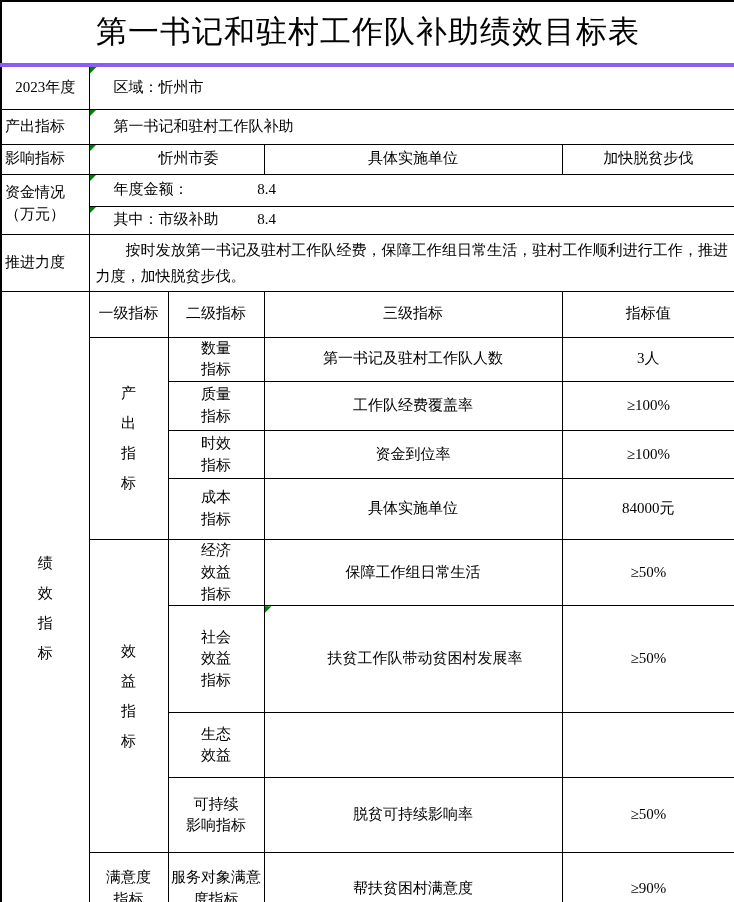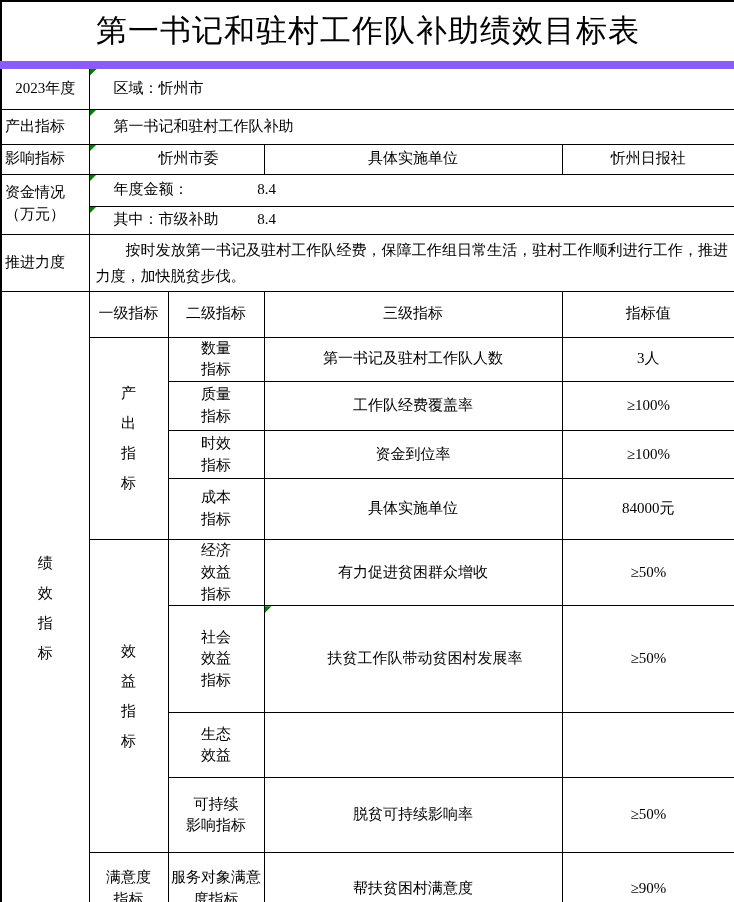--- a/index.html
+++ b/index.html
@@ -1,21 +1,21 @@
 <!DOCTYPE html>
 <html><head>
 <meta charset="utf-8">
 <style>
   html,body{margin:0;padding:0;background:#ffffff;}
   body{width:734px;font-family:"Liberation Serif", serif;color:#000;}
   table{border-collapse:collapse;table-layout:fixed;width:734px;height:902px;
         border:2px solid #000;background:#fff;}
   td{border:1px solid #000;font-size:15px;line-height:1.45;vertical-align:middle;
      overflow:hidden;padding:0;}
-  .r-title td{border-bottom:8px solid #8b5cf6;}
+  .r-title td{border-bottom:4px solid #8b5cf6;}
   .title{font-size:31px;text-align:center;letter-spacing:1px;font-weight:normal;}
   .c{text-align:center;font-family:Liberation Serif, serif;}
   .l{text-align:left;padding-left:3px;}
   .pad{padding-left:18px;}
   .pre{white-space:pre-line;}
   .fund{padding-left:24px;}
   .fund-label{display:inline-block;min-width:140px;}
   .goal{text-align:justify;padding:2px 6px 2px 6px;line-height:26px;text-indent:2em;font-family:Liberation Serif, serif;}
   .vert{text-align:center;}
   .vert span{display:inline-block;width:1em;word-break:break-all;line-height:2;
@@ -57,21 +57,21 @@
     </td>
   </tr>
 
   <tr style="height:30px">
     <td class="l">影响指标</td>
     <td colspan="2" class="c rel">
       <span class="corner"></span>
       <span>忻州市委</span>
     </td>
     <td class="c">具体实施单位</td>
-    <td class="c">忻州日报社</td>
+    <td class="c">加快脱贫步伐</td>
   </tr>
 
   <tr style="height:32px">
     <td rowspan="2" class="l pre">资金情况
 （万元）</td>
     <td colspan="4" class="l fund rel">
       <span class="corner"></span>
       <span class="fund-label">年度金额：</span>
       <span>8.4</span>
     </td>
@@ -131,21 +131,21 @@
     <td class="c">84000元</td>
   </tr>
 
   <tr style="height:61px">
     <td rowspan="4" class="vert">
       <span>效益指标</span>
     </td>
     <td class="c pre">经济
 效益
 指标</td>
-    <td class="c">有力促进贫困群众增收</td>
+    <td class="c">保障工作组日常生活</td>
     <td class="c">≥50%</td>
   </tr>
 
   <tr style="height:107px">
     <td class="c pre">社会
 效益
 指标</td>
     <td class="c rel">
       <span class="corner"></span>
       <span>扶贫工作队带动贫困村发展率</span>

